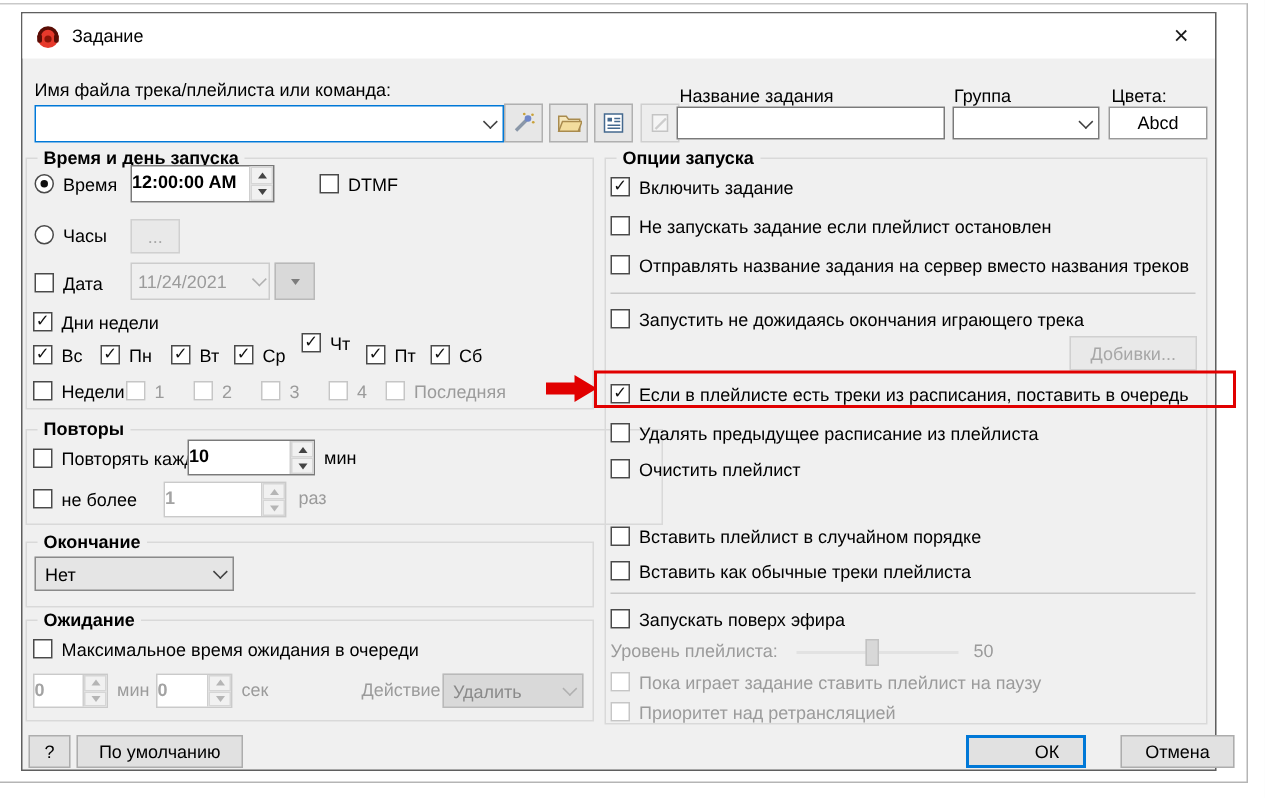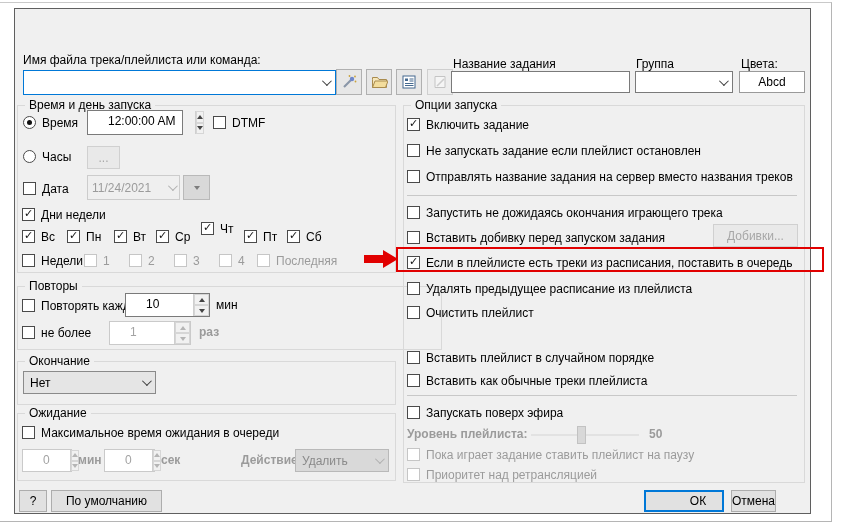--- a/index.html
+++ b/index.html
@@ -13,24 +13,24 @@
   .dialog { position:absolute; left:14px; top:8px; width:797px; height:506px;
             background:#f0f0f0; border:1px solid #5f5f5f; font-size:12px; color:#000; }
 
   .titlebar { position:absolute; left:0; top:0; right:0; height:30px; background:#fff;
               display:flex; align-items:center; padding-left:8px; gap:7px; }
   .wtitle { font-size:12px; color:#000; }
   .closebtn { position:absolute; right:0; top:0; width:45px; height:29px; display:flex;
               align-items:center; justify-content:center; font-size:17px; color:#1a1a1a; cursor:default; }
 
   .lab { position:absolute; white-space:nowrap; }
-  .gray { color:#9b9b9b;font-weight:bold; }
+  .gray { color:#9b9b9b; }
 
   .group { position:absolute; border:1px solid #d9d9d9; }
-  .gtitle { position:absolute; top:-8px; left:7px; background:#f0f0f0; padding:0 4px; white-space:nowrap; }
+  .gtitle { position:absolute; top:-8px; left:7px; background:#f0f0f0; padding:0 4px; white-space:nowrap;font-weight:bold; }
 
   
   .cb { position:absolute; display:flex; align-items:center; gap:6px; height:15px; white-space:nowrap; }
   .box { width:13px; height:13px; background:#fff; border:1px solid #4a4a4a; flex:none;
          display:flex; align-items:center; justify-content:center;
          font-family:"DejaVu Sans", sans-serif; font-size:11px; color:#111; }
   .box.on::after { content:"✓"; margin-top:-2px; }
   .rad { width:13px; height:13px; background:#fff; border:1px solid #4a4a4a; border-radius:50%; flex:none;
          display:flex; align-items:center; justify-content:center; }
   .rad.on::after { content:""; width:5px; height:5px; border-radius:50%; background:#111; }
@@ -45,21 +45,21 @@
   .combo.focus { border:1px solid #0078d7; }
   .combo.graybg { background:#e5e5e5; border-color:#8a8a8a; }
   .combo.dis { background:#efefef; border-color:#cccccc; color:#9b9b9b; }
   .combo.dis2 { background:#d9d9d9; border-color:#b9b9b9; color:#8a8a8a; }
   .chev { width:7px; height:7px; border-right:1.4px solid #3f3f3f; border-bottom:1.4px solid #3f3f3f;
           transform:rotate(45deg) translateY(-2px); margin-left:auto; flex:none; }
   .chev.g { border-color:#b0b0b0; }
 
   
   .spin { position:absolute; display:flex; border:1px solid #7a7a7a; background:#fff; }
-  .spin .val { padding:3px 20px; flex:1; white-space:nowrap; }
+  .spin .val { padding:3px 0; flex:1; white-space:nowrap;font-weight:bold; }
   .spin .arrows { width:16px; display:flex; flex-direction:column; border-left:1px solid #cfcfcf; }
   .spin .arrows span { flex:1; background:#f1f1f1; border:1px solid #d6d6d6; display:flex;
                        align-items:center; justify-content:center; }
   .tri-up { width:0; height:0; border-left:3px solid transparent; border-right:3px solid transparent;
             border-bottom:4px solid #444; }
   .tri-dn { width:0; height:0; border-left:3px solid transparent; border-right:3px solid transparent;
             border-top:4px solid #444; }
   .spin.dis { border-color:#cacaca; color:#a3a3a3; }
   .spin.dis .tri-up { border-bottom-color:#b5b5b5; }
   .spin.dis .tri-dn { border-top-color:#b5b5b5; }
@@ -86,20 +86,31 @@
   .redarrow { position:absolute; }
 </style>
 </head>
 <body>
 
 <div class="stage">
   <div class="underwin"></div>
 
   <div class="dialog">
 
+    <div class="titlebar">
+      <svg width="18" height="18" viewBox="0 0 18 18">
+        <circle cx="9" cy="10" r="7" fill="#e6392b"></circle>
+        <path d="M3.2 9.5 a5.8 5.8 0 0 1 11.6 0" stroke="#5a0d05" stroke-width="2.4" fill="none"></path>
+        <rect x="1.8" y="8" width="3.2" height="5.5" rx="1.4" fill="#5a0d05"></rect>
+        <rect x="13" y="8" width="3.2" height="5.5" rx="1.4" fill="#5a0d05"></rect>
+        <circle cx="9" cy="11" r="2.4" fill="#8c1508"></circle>
+      </svg>
+      <span class="wtitle">Задание</span>
+      <span class="closebtn">×</span>
+    </div>
 
     <span class="lab" style="left:8px;top:44px">Имя файла трека/плейлиста или команда:</span>
     <div class="combo focus" style="left:8px;top:61px;width:313px;height:25px">
       <span></span>
       <span class="chev"></span>
     </div>
     <div class="iconbtn" style="left:321px;top:60px">
       <svg width="16" height="16" viewBox="0 0 16 16">
         <line x1="3" y1="13" x2="10" y2="6" stroke="#8a97a8" stroke-width="2.2"></line>
         <circle cx="11" cy="5" r="2.2" fill="#6f87c9"></circle>
@@ -341,24 +352,20 @@
         <span class="box"></span>
         <span class="lbl">Отправлять название задания на сервер вместо названия треков</span>
       </div>
 
     <div class="sep" style="left:392px;top:186px;width:390px"></div>
 
     <div class="cb" style="left:392px;top:196px">
         <span class="box"></span>
         <span class="lbl">Запустить не дожидаясь окончания играющего трека</span>
       </div>
-    <div class="cb" style="left:392px;top:221px">
-        <span class="box"></span>
-        <span class="lbl">Вставить добивку перед запуском задания</span>
-      </div>
     <div class="btn dis" style="left:698px;top:215px;width:85px;height:23px">Добивки...</div>
 
     <div class="cb" style="left:392px;top:246px">
         <span class="box on"></span>
         <span class="lbl">Если в плейлисте есть треки из расписания, поставить в очередь</span>
       </div>
 
     <div class="cb" style="left:392px;top:272px">
         <span class="box"></span>
         <span class="lbl">Удалять предыдущее расписание из плейлиста</span>
@@ -391,21 +398,21 @@
     <div class="cb dis" style="left:392px;top:438px">
         <span class="box"></span>
         <span class="lbl">Пока играет задание ставить плейлист на паузу</span>
       </div>
     <div class="cb dis" style="left:392px;top:458px">
         <span class="box"></span>
         <span class="lbl">Приоритет над ретрансляцией</span>
       </div>
 
     <div class="btn def" style="left:629px;top:481px;width:80px;height:22px">ОК</div>
-    <div class="btn" style="left:716px;top:481px;width:45px;height:22px">Отмена</div>
+    <div class="btn" style="left:732px;top:481px;width:76px;height:22px">Отмена</div>
 
     <div class="redbox" style="left:381px;top:238px;width:428px;height:25px"></div>
     <svg class="redarrow" style="left:349px;top:241px" width="34" height="18" viewBox="0 0 34 18">
       <polygon points="0,5 19,5 19,0 34,9 19,18 19,13 0,13" fill="#e10000"></polygon>
     </svg>
 
   </div>
 </div>
 
 </body></html>

